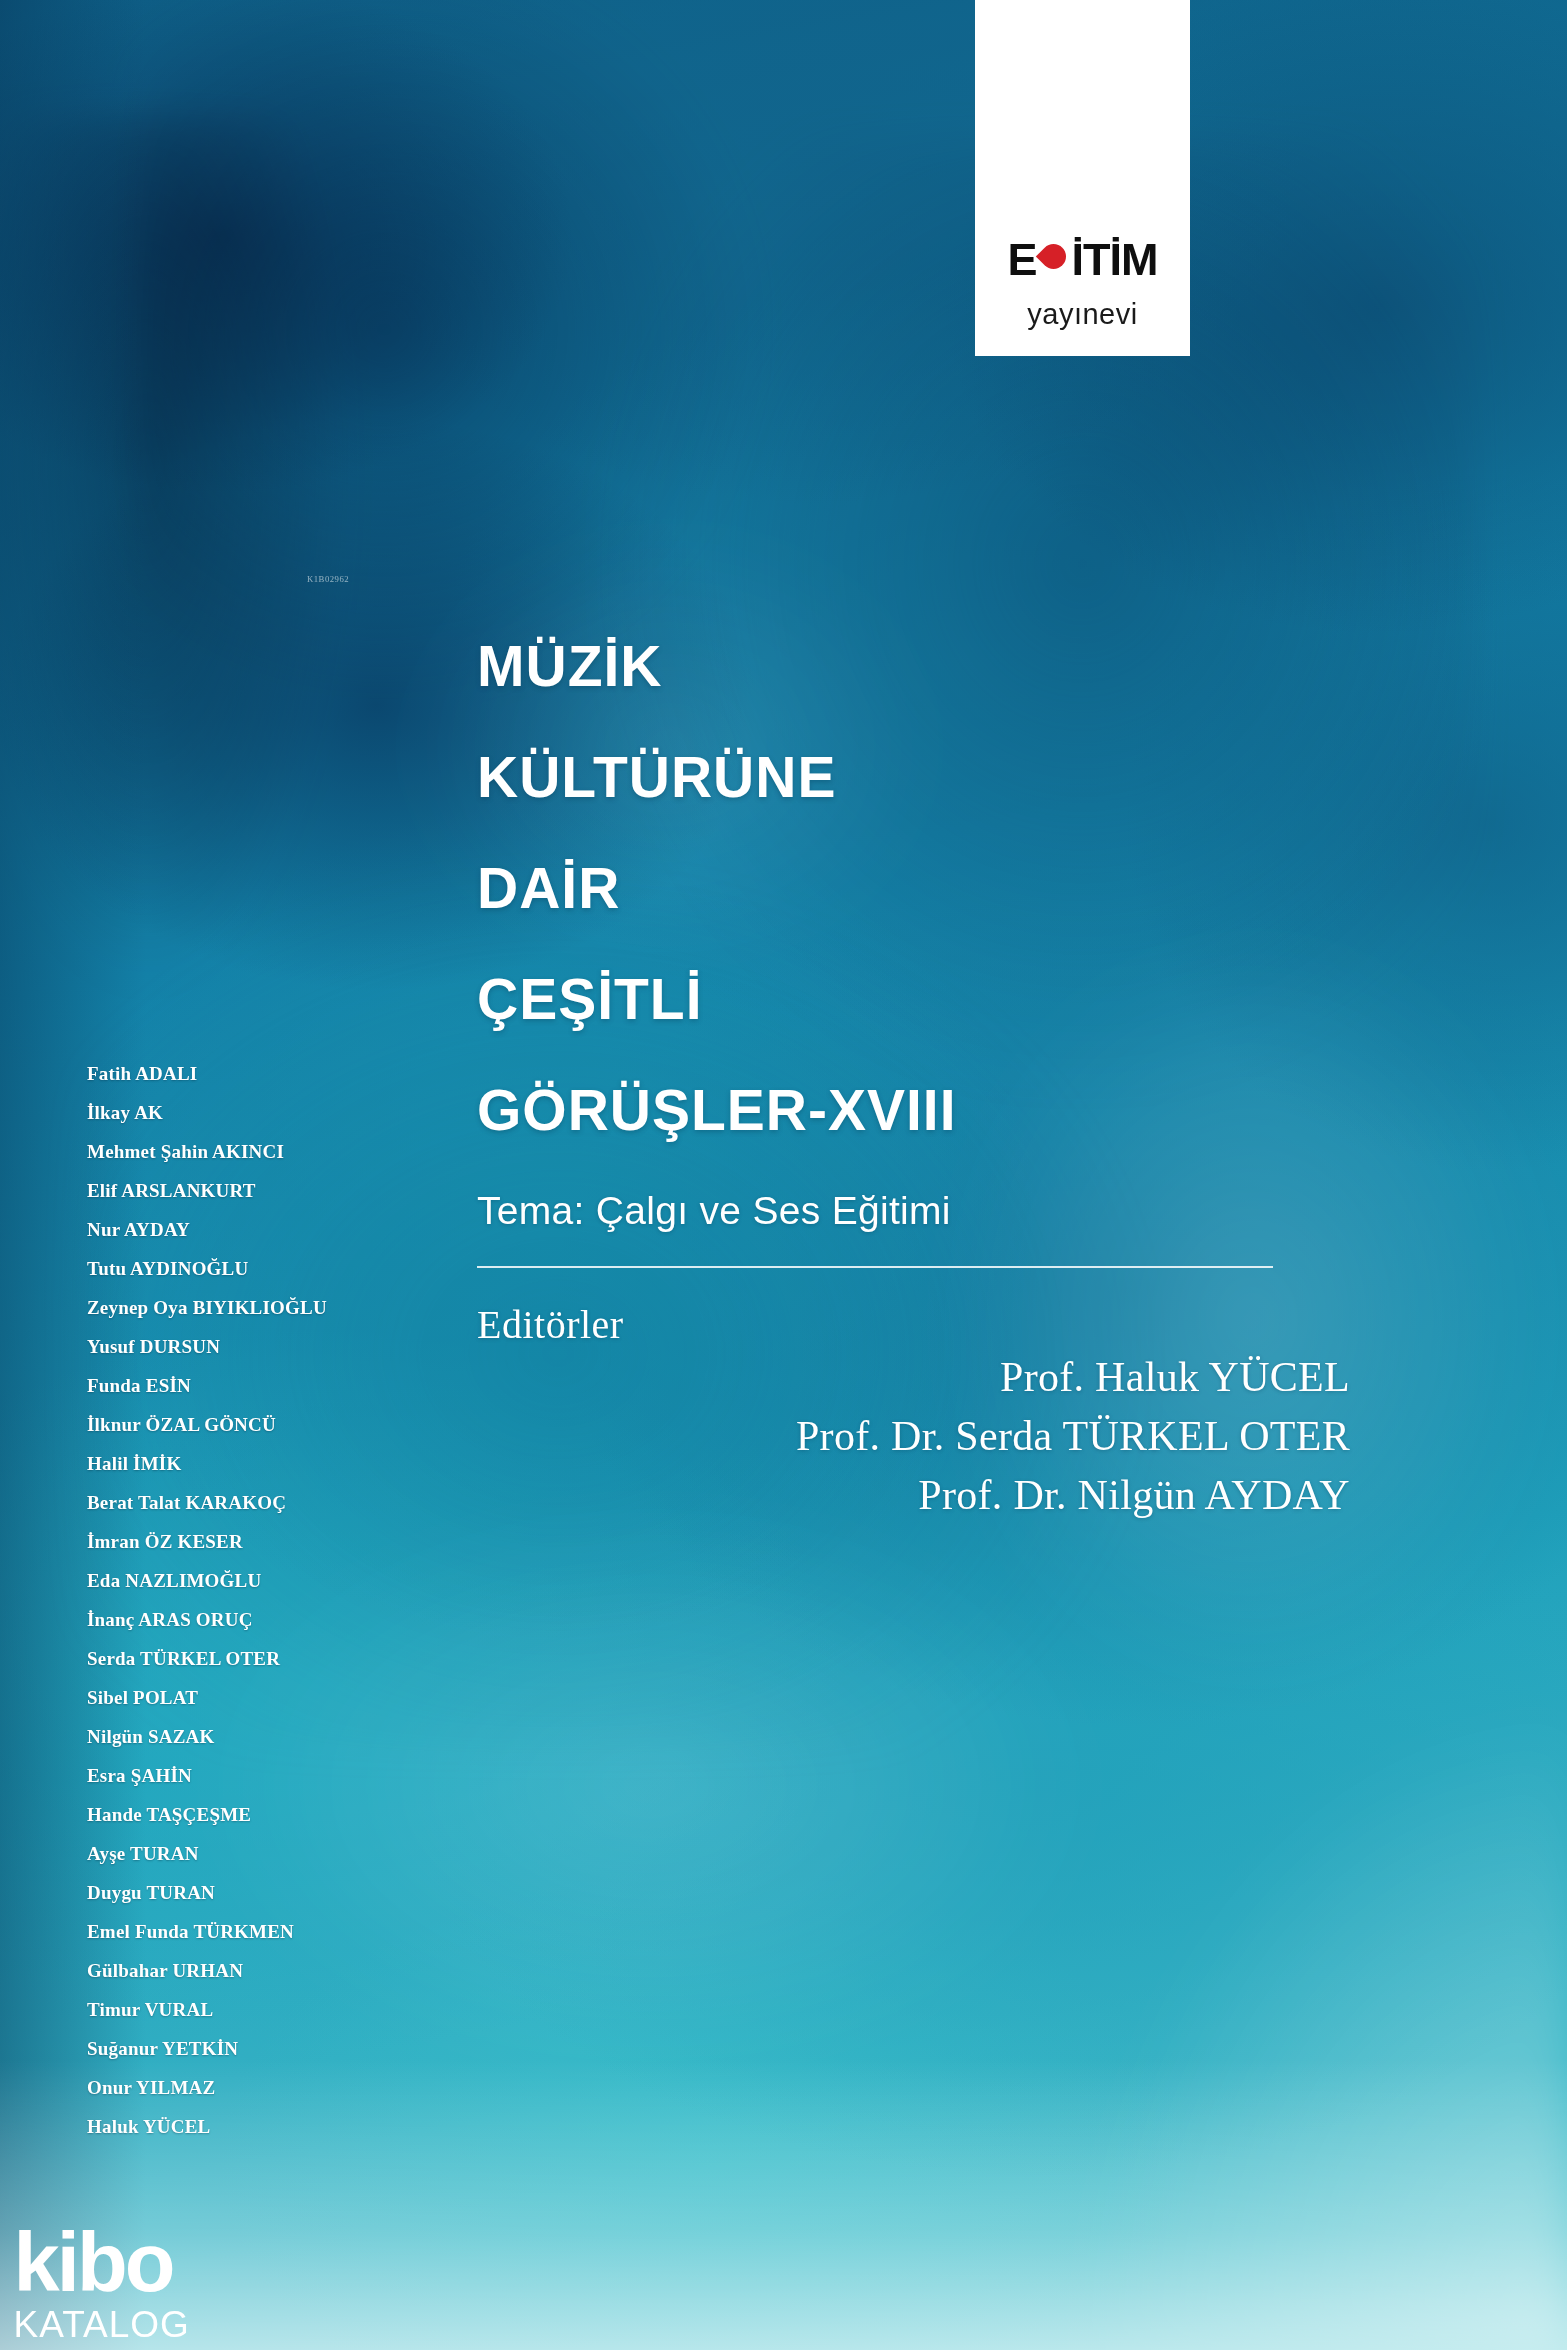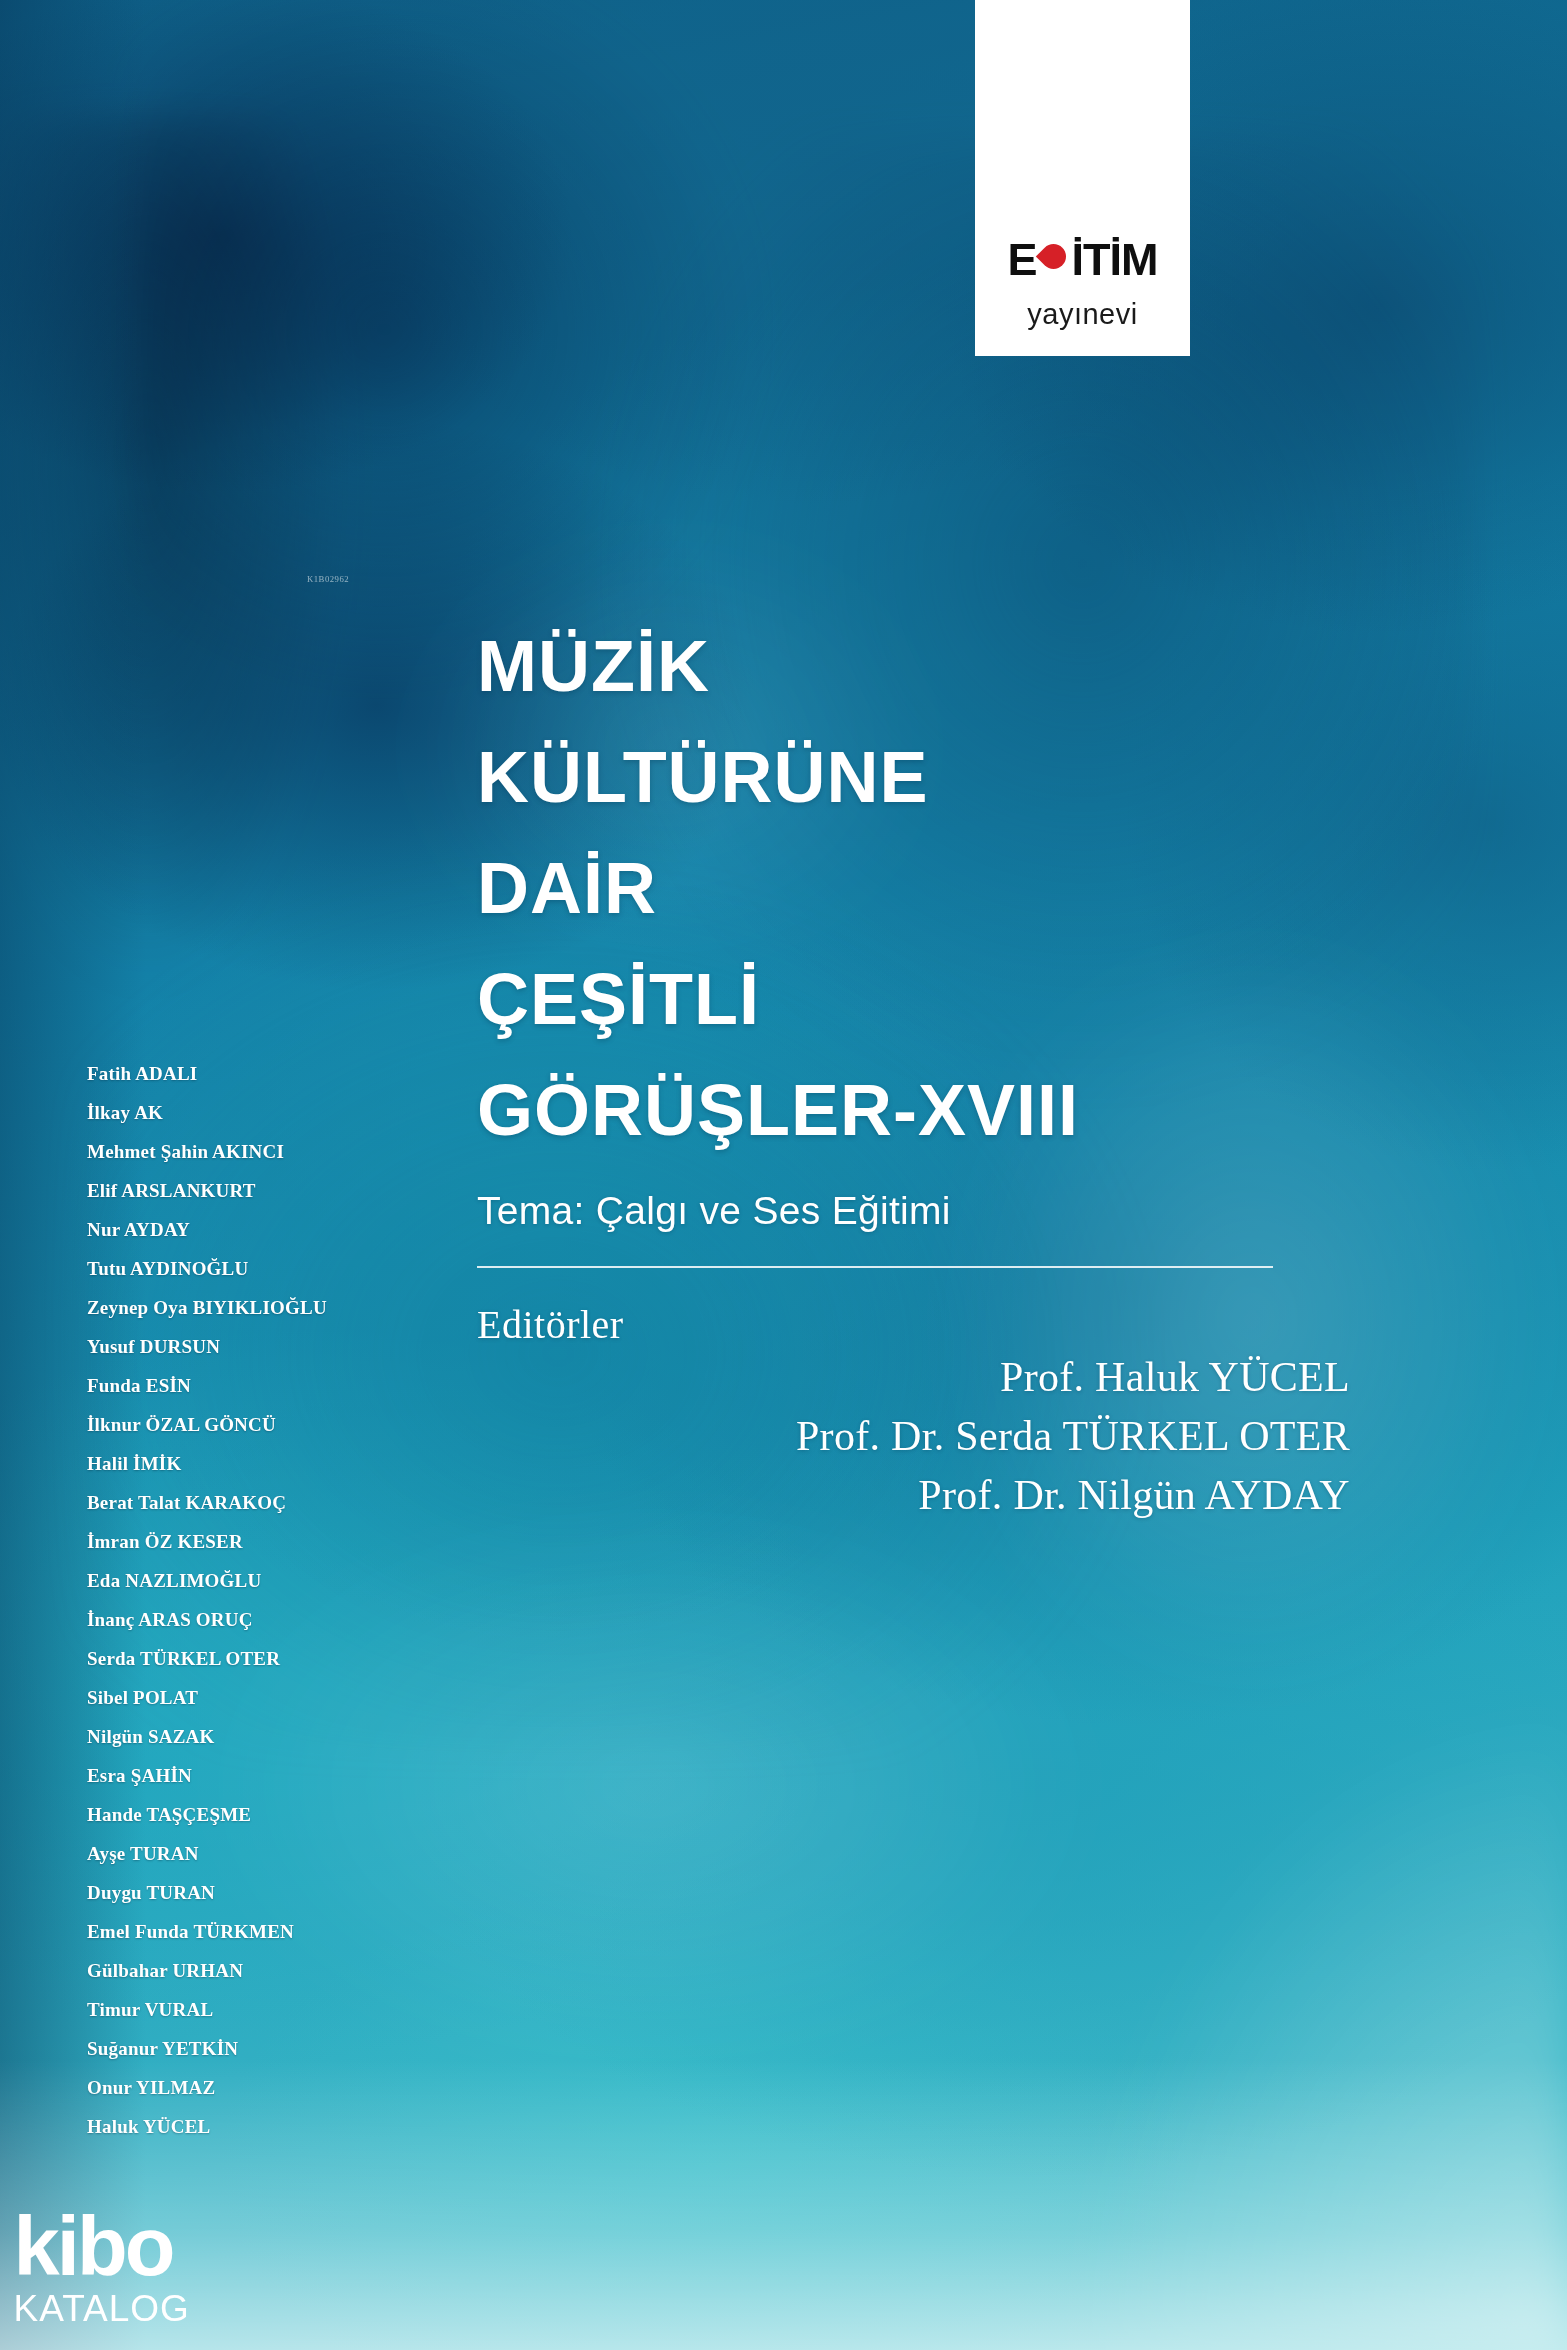--- a/index.html
+++ b/index.html
@@ -156,21 +156,21 @@
   .title-block {
     position: absolute;
     left: 477px;
     top: 611px;
     width: 873px;
   }
   .title-line {
     color: #ffffff;
     font-family: "Liberation Sans", sans-serif;
     font-weight: bold;
-    font-size: 72px;
+    font-size: 57px;
     line-height: 111px;
     letter-spacing: 1px;
     text-transform: uppercase;
     text-shadow: 0 1.9px 5.8px rgba(0,50,75,.30);
   }
   .subtitle {
     margin-top: 23px;
     color: #ffffff;
     font-size: 39px;
     font-weight: normal;
@@ -210,21 +210,21 @@
     font-size: 8.7px;
     color: rgba(255,255,255,.55);
     letter-spacing: 0.5px;
     font-family: Liberation Serif, serif;
   }
 
   
   .watermark {
     position: absolute;
     left: 13.6px;
-    bottom: 23px;
+    bottom: 7px;
     color: #ffffff;
     line-height: 1;
   }
   .wm-main {
     font-family: "Liberation Sans", sans-serif;
     font-weight: bold;
     font-size: 83px;
     letter-spacing: -2.9px;
   }
   .wm-sub {

